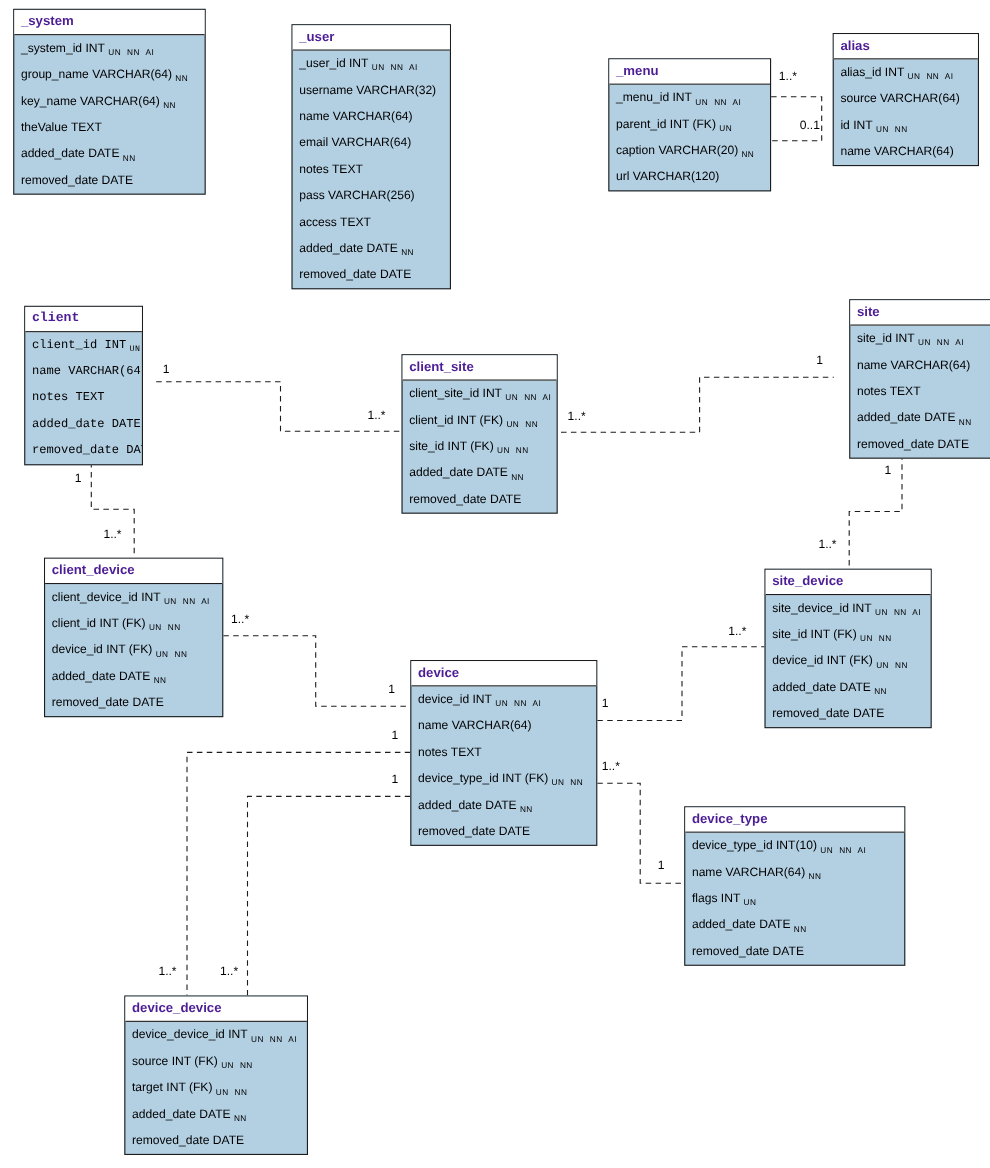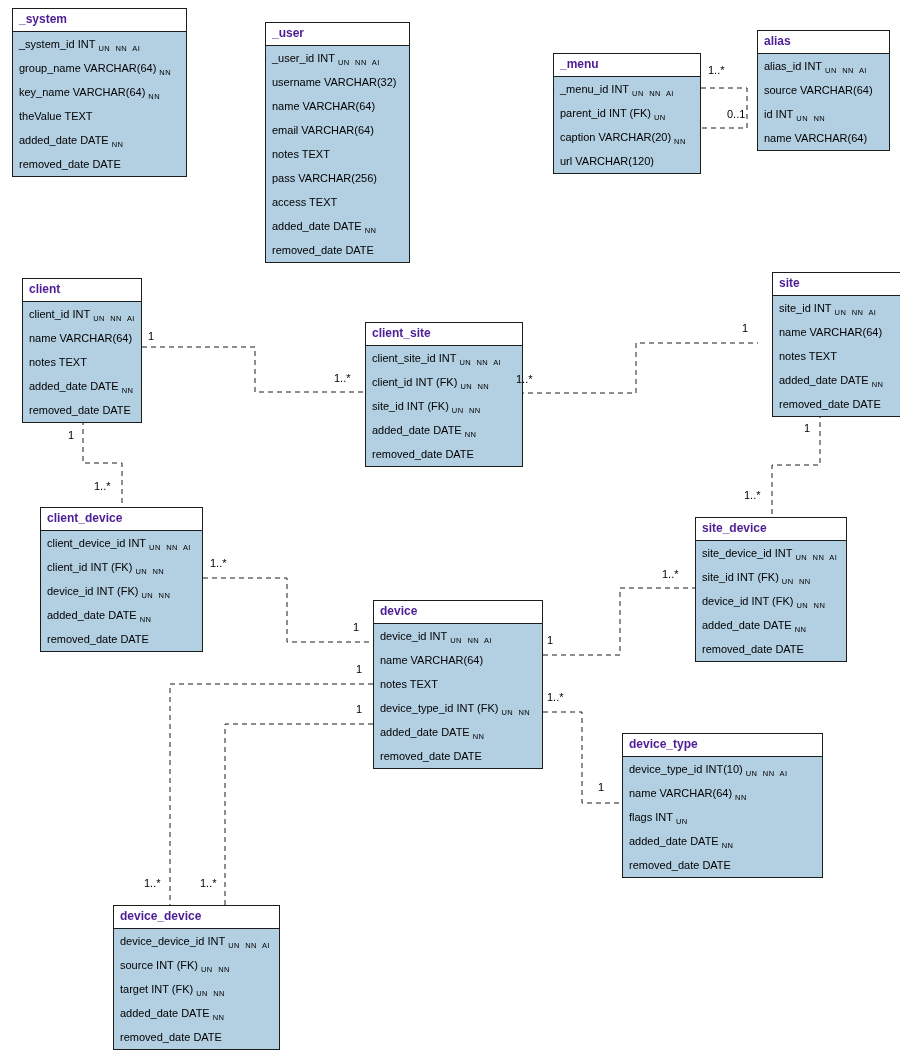--- a/index.html
+++ b/index.html
@@ -139,31 +139,31 @@
     </div>
     <div class="table-node" style="left: 757px; top: 30px; width: 133px;">
       <div class="table-header">alias</div>
       <div class="table-body">
         <div class="field-row"><span class="field-text">alias_id INT</span><span class="flags">UN NN AI</span></div>
         <div class="field-row"><span class="field-text">source VARCHAR(64)</span></div>
         <div class="field-row"><span class="field-text">id INT</span><span class="flags">UN NN</span></div>
         <div class="field-row"><span class="field-text">name VARCHAR(64)</span></div>
       </div>
     </div>
-    <div class="table-node" style="left: 22px; top: 278px; width: 120px;">
+    <div class="table-node" style="left: 22px; top: 278px; width: 108px; font-family: Liberation Mono, monospace;">
       <div class="table-header">client</div>
       <div class="table-body">
         <div class="field-row"><span class="field-text">client_id INT</span><span class="flags">UN NN AI</span></div>
         <div class="field-row"><span class="field-text">name VARCHAR(64)</span></div>
         <div class="field-row"><span class="field-text">notes TEXT</span></div>
         <div class="field-row"><span class="field-text">added_date DATE</span><span class="flags">NN</span></div>
         <div class="field-row"><span class="field-text">removed_date DATE</span></div>
       </div>
     </div>
-    <div class="table-node" style="left: 365px; top: 322px; width: 158px;">
+    <div class="table-node" style="left: 365px; top: 322px; width: 142px;">
       <div class="table-header">client_site</div>
       <div class="table-body">
         <div class="field-row"><span class="field-text">client_site_id INT</span><span class="flags">UN NN AI</span></div>
         <div class="field-row"><span class="field-text">client_id INT (FK)</span><span class="flags">UN NN</span></div>
         <div class="field-row"><span class="field-text">site_id INT (FK)</span><span class="flags">UN NN</span></div>
         <div class="field-row"><span class="field-text">added_date DATE</span><span class="flags">NN</span></div>
         <div class="field-row"><span class="field-text">removed_date DATE</span></div>
       </div>
     </div>
     <div class="table-node" style="left: 758px; top: 272px; width: 130px; margin-left: 14px;">

